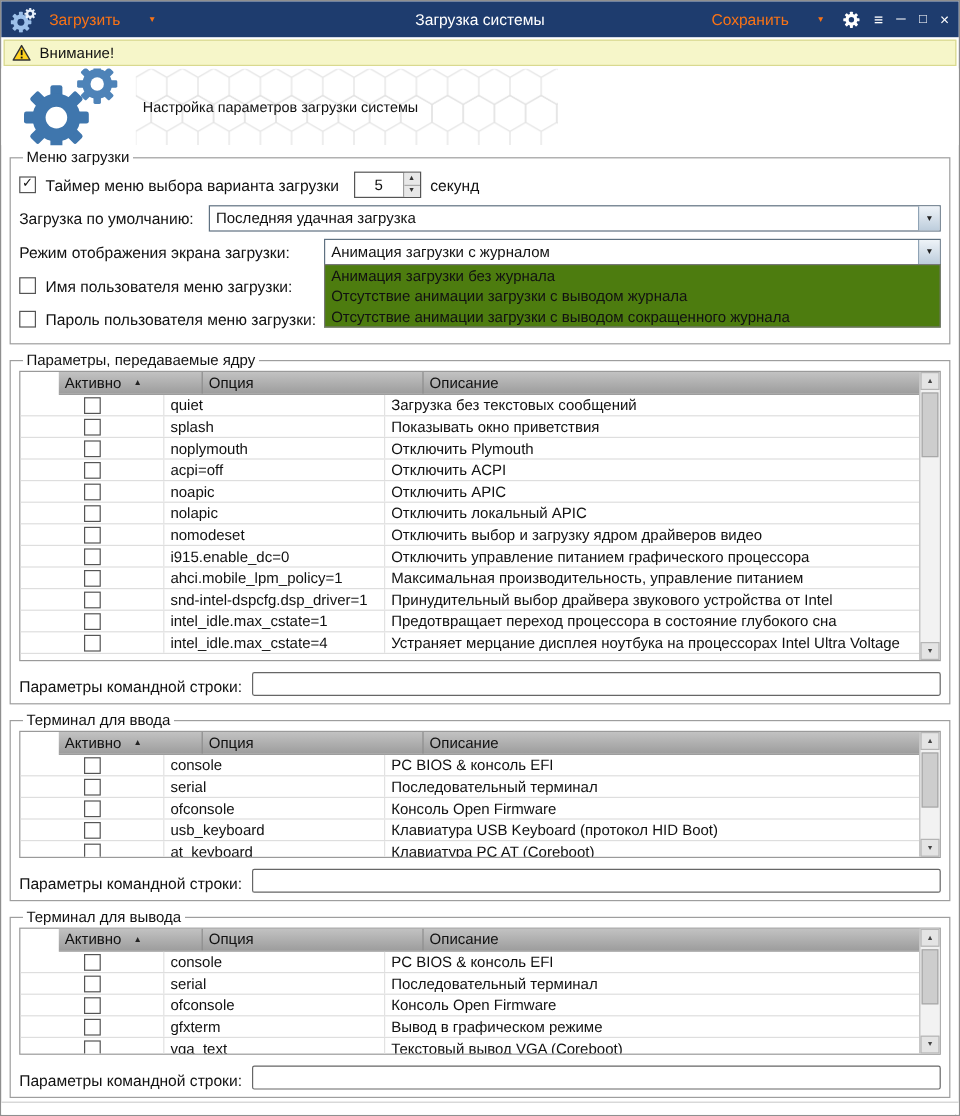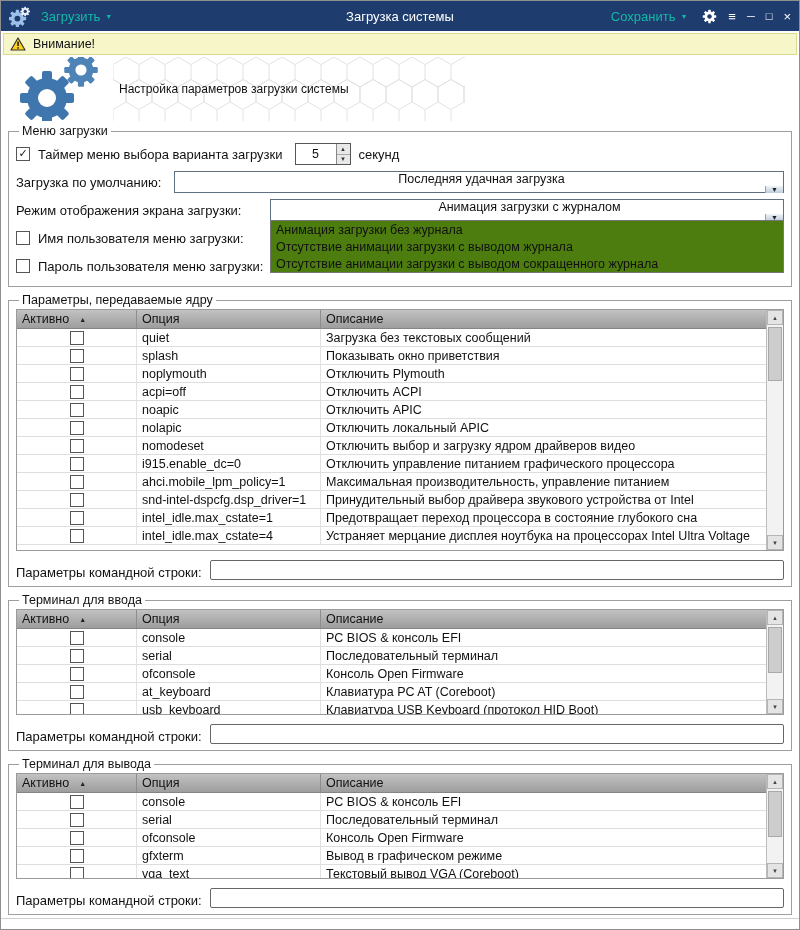--- a/index.html
+++ b/index.html
@@ -5,21 +5,21 @@
   html,body{margin:0;padding:0;background:#d9d9d9;}
   .window{
     width:800px;height:930px;box-sizing:border-box;margin:0;
     background:#fff;border:1px solid #8f8f8f;
     font-family:"Liberation Sans",sans-serif;font-size:13px;color:#111;
     display:flex;flex-direction:column;overflow:hidden;position:relative;
   }
   
   .titlebar{flex:0 0 30px;background:var(--c-titlebar,#1e3c6e);color:#fff;display:flex;align-items:center;padding:0 8px;position:relative;gap:6px;}
   .tb-title{position:absolute;left:0;right:0;text-align:center;font-size:13px;pointer-events:none;}
-  .tb-btn{display:flex;align-items:center;gap:5px;background:none;border:none;color:#14b8a6;font:13px "Liberation Sans",sans-serif;cursor:pointer;padding:2px 4px;}
+  .tb-btn{display:flex;align-items:center;gap:23px;background:none;border:none;color:#f97316;font:13px "Liberation Sans",sans-serif;cursor:pointer;padding:2px 4px;}
   .caret{font-size:7px;line-height:1;}
   .tb-right{margin-left:auto;display:flex;align-items:center;gap:11px;}
   .tb-glyph{font-size:13px;line-height:1;cursor:pointer;user-select:none;}
   .tb-glyph.sm{font-size:11px;}
   
   .warnbar{flex:0 0 20px;margin:2px;background:var(--c-warning,#f6f6c9);border:1px solid #d9d98f;display:flex;align-items:center;gap:7px;padding:0 6px;}
   .warn-text{font-size:12.5px;}
   
   .pagehead{flex:0 1 88px;min-height:64px;position:relative;display:flex;align-items:center;overflow:hidden;background:#fff;}
   .hexwrap{position:absolute;left:112px;top:0;height:100%;width:352px;}
@@ -37,30 +37,30 @@
   .cb{width:12px;height:12px;border:1px solid #555;background:#fff;display:inline-flex;align-items:center;justify-content:center;font-size:11px;line-height:1;flex:0 0 auto;cursor:pointer;}
   .cb .mark{visibility:hidden;margin-top:-2px;}
   .cb.checked .mark{visibility:visible;}
   
   .spin{width:54px;height:20px;border:1px solid #555;background:#fff;display:flex;align-items:stretch;margin-left:4px;flex:0 0 auto;}
   .spin-val{flex:1;display:flex;align-items:center;justify-content:center;font-size:12.5px;}
   .spin-btns{width:13px;border-left:1px solid #888;display:flex;flex-direction:column;}
   .spin-btns span{flex:1;display:flex;align-items:center;justify-content:center;font-size:6px;background:#e8e8e8;color:#333;cursor:pointer;}
   .spin-btns span:first-child{border-bottom:1px solid #aaa;}
   
-  .combo{height:20px;border:1px solid #5f7181;background:#fff;display:flex;align-items:center;padding-left:5px;font-size:12.5px;cursor:pointer;position:relative;white-space:nowrap;flex-direction:column;}
+  .combo{height:20px;border:1px solid #5f7181;background:#fff;display:flex;align-items:center;padding-left:5px;font-size:12.5px;cursor:pointer;position:relative;white-space:nowrap;}
   .combo-btn{margin-left:auto;width:17px;align-self:stretch;border-left:1px solid #8fa3b5;background:linear-gradient(#eef3f8,#bdcddc);display:flex;align-items:center;justify-content:center;color:#222;}
   .combo-btn .tri{font-size:7px;line-height:1;}
   
   .droplist{position:absolute;top:100%;left:-1px;right:-1px;background:#4d7c0f;border:1px solid #777;z-index:9;text-align:right;}
   .dropitem{height:17px;display:flex;align-items:center;padding-left:5px;font-size:12.5px;cursor:pointer;white-space:nowrap;}
   
   .tablebox{display:flex;border:1px solid #9a9a9a;}
   .tmain{flex:1;min-width:0;}
-  .thead{display:flex;height:18px;background:linear-gradient(#c2c2c2,var(--c-table_header,#9d9d9d));border-bottom:1px solid #858585;font-size:12.5px;}
+  .thead{display:flex;height:18px;background:linear-gradient(#c2c2c2,var(--c-table_header,#9d9d9d));border-bottom:1px solid #858585;font-size:12.5px;margin-left:32px;}
   .th{display:flex;align-items:center;padding-left:5px;box-sizing:border-box;}
   .sort{font-size:7px;margin-left:10px;color:#222;}
   .c-active{width:120px;flex:0 0 auto;border-right:1px solid #8d8d8d;box-sizing:border-box;}
   .c-opt{width:184px;flex:0 0 auto;border-right:1px solid #8d8d8d;box-sizing:border-box;}
   .c-desc{flex:1;min-width:0;}
   .tbody{overflow:hidden;}
   .tb-tall{height:221px;}
   .tb-short{height:85px;}
   .trow{display:flex;height:17px;border-bottom:1px solid #dedede;font-size:12.5px;cursor:default;}
   .trow .c-active{display:flex;align-items:center;justify-content:center;border-right:1px solid #e2e2e2;}
@@ -424,32 +424,32 @@
               <div class="c-opt">ofconsole</div>
               <div class="c-desc">Консоль Open Firmware</div>
             </div>
 
             <div class="trow">
               <div class="c-active">
                 <span class="cb">
                   <span class="mark">✓</span>
                 </span>
               </div>
+              <div class="c-opt">usb_keyboard</div>
+              <div class="c-desc">Клавиатура USB Keyboard (протокол HID Boot)</div>
+            </div>
+
+            <div class="trow">
+              <div class="c-active">
+                <span class="cb">
+                  <span class="mark">✓</span>
+                </span>
+              </div>
               <div class="c-opt">at_keyboard</div>
               <div class="c-desc">Клавиатура PC AT (Coreboot)</div>
-            </div>
-
-            <div class="trow">
-              <div class="c-active">
-                <span class="cb">
-                  <span class="mark">✓</span>
-                </span>
-              </div>
-              <div class="c-opt">usb_keyboard</div>
-              <div class="c-desc">Клавиатура USB Keyboard (протокол HID Boot)</div>
             </div>
           </div>
       </div>
       <div class="vscroll">
         <div class="sbtn">▲</div>
         <div class="strack">
             <div class="sthumb" style="height:44px"></div>
           </div>
         <div class="sbtn">▼</div>
       </div>

